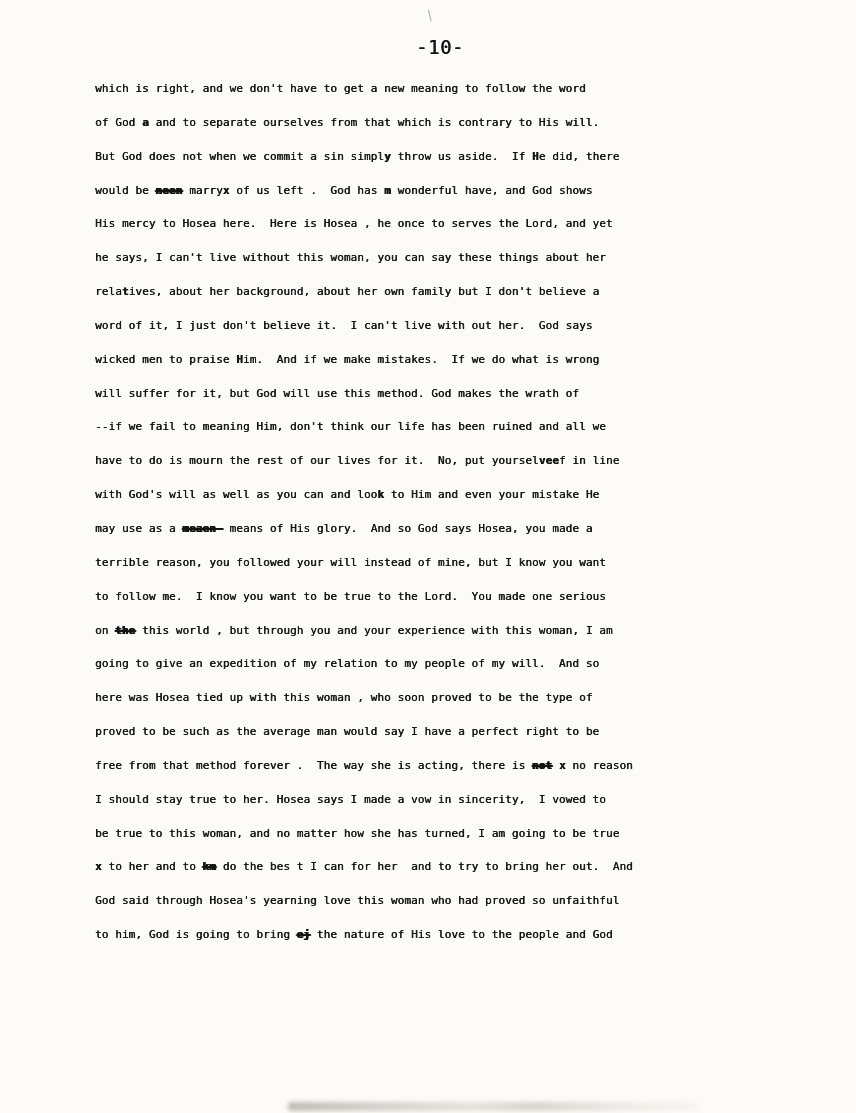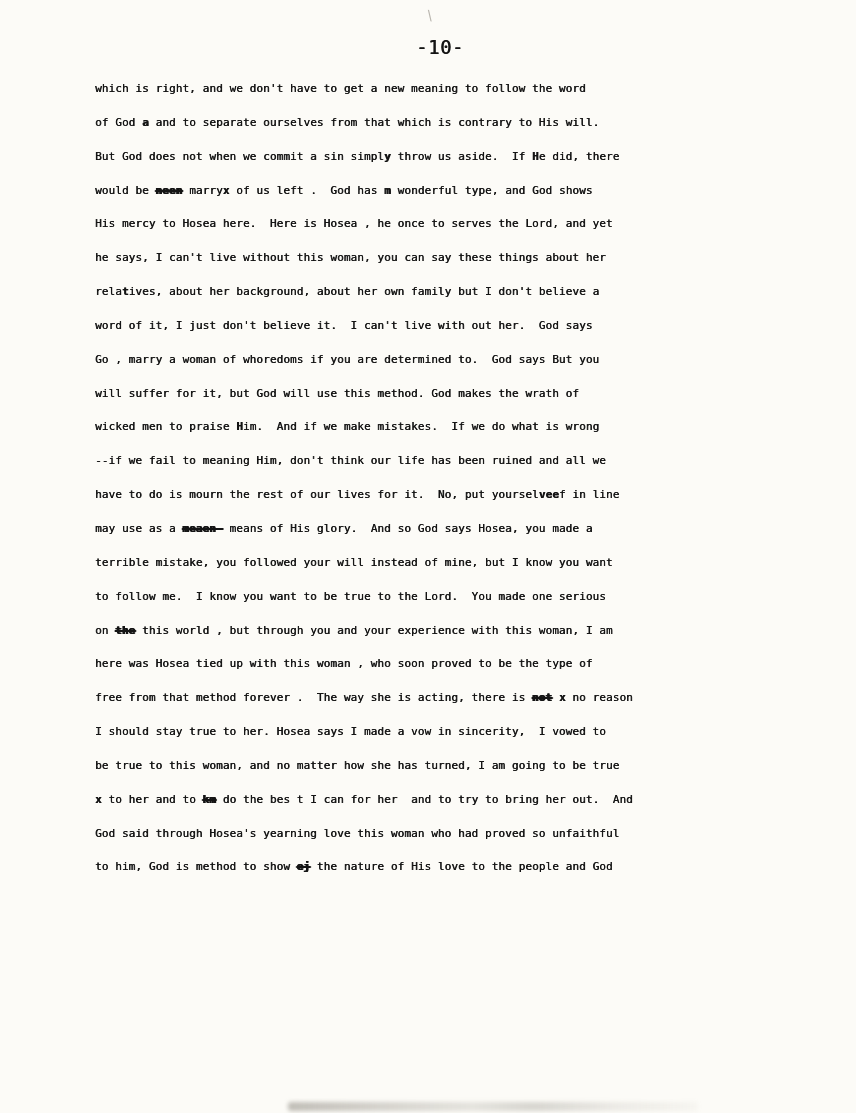--- a/index.html
+++ b/index.html
@@ -81,36 +81,38 @@
 </head>
 <body>
 
 <div class="page">
   <div class="artifact-top">\</div>
   <div class="page-number">-10-</div>
   <div class="doc-body">
       <div class="line"><span>which is right, and we don't have to get a new meaning to follow the word</span></div>
       <div class="line"><span>of God </span><span class="bd">a</span><span> and to separate ourselves from that which is contrary to His will.</span></div>
       <div class="line"><span>But God does not when we commit a sin simpl</span><span class="bd">y</span><span> throw us aside.  If </span><span class="bd">H</span><span>e did, there</span></div>
-      <div class="line"><span>would be </span><span class="ot">neen</span><span> marry</span><span class="bd">x</span><span> of us left .  God has </span><span class="bd">m</span><span> wonderful type, and God shows</span></div>
+      <div class="line"><span>would be </span><span class="ot">neen</span><span> marry</span><span class="bd">x</span><span> of us left .  God has </span><span class="bd">m</span><span> wonderful have, and God shows</span></div>
       <div class="line"><span>His mercy to Hosea here.  Here is Hosea , he once to serves the Lord, and yet</span></div>
       <div class="line"><span>he says, I can't live without this woman, you can say these things about her</span></div>
       <div class="line"><span>rela</span><span class="bd">t</span><span>ives, about her background, about her own family but I don't believe a</span></div>
       <div class="line"><span>word of it, I just don't believe it.  I can't live with out her.  God says</span></div>
-      <div class="line"><span>Go , marry a woman of whoredoms if you are determined to.  God says But you</span></div>
+      <div class="line"><span>wicked men to praise </span><span class="bd">H</span><span>im.  And if we make mistakes.  If we do what is wrong</span></div>
       <div class="line"><span>will suffer for it, but God will use this method. God makes the wrath of</span></div>
-      <div class="line"><span>wicked men to praise </span><span class="bd">H</span><span>im.  And if we make mistakes.  If we do what is wrong</span></div>
       <div class="line"><span>--if we fail to meaning Him, don't think our life has been ruined and all we</span></div>
       <div class="line"><span>have to do is mourn the rest of our lives for it.  No, put yoursel</span><span class="bd">vee</span><span>f in line</span></div>
+      <div class="line"><span>with God's will as well as you can and loo</span><span class="bd">k</span><span> to Him and even your mistake He</span></div>
       <div class="line"><span>may use as a </span><span class="ot">meaen-</span><span> means of His glory.  And so God says Hosea, you made a</span></div>
-      <div class="line"><span>terrible mistake, you followed your will instead of mine, but I know you want</span></div>
+      <div class="line"><span>terrible reason, you followed your will instead of mine, but I know you want</span></div>
       <div class="line"><span>to follow me.  I know you want to be true to the Lord.  You made one serious</span></div>
       <div class="line"><span>on </span><span class="ot">the</span><span> this world , but through you and your experience with this woman, I am</span></div>
+      <div class="line"><span>going to give an expedition of my relation to my people of my will.  And so</span></div>
       <div class="line"><span>here was Hosea tied up with this woman , who soon proved to be the type of</span></div>
+      <div class="line"><span>proved to be such as the average man would say I have a perfect right to be</span></div>
       <div class="line"><span>free from that method forever .  The way she is acting, there is </span><span class="ot">not</span><span> </span><span class="bd">x</span><span> no reason</span></div>
       <div class="line"><span>I should stay true to her. Hosea says I made a vow in sincerity,  I vowed to</span></div>
       <div class="line"><span>be true to this woman, and no matter how she has turned, I am going to be true</span></div>
       <div class="line"><span class="bd">x</span><span> to her and to </span><span class="ot">km</span><span> do the bes t I can for her  and to try to bring her out.  And</span></div>
       <div class="line"><span>God said through Hosea's yearning love this woman who had proved so unfaithful</span></div>
-      <div class="line"><span>to him, God is method to show </span><span class="ot">ej</span><span> the nature of His love to the people and God</span></div>
+      <div class="line"><span>to him, God is going to bring </span><span class="ot">ej</span><span> the nature of His love to the people and God</span></div>
     </div>
   <div class="artifact-bottom"></div>
 </div>
 
 </body></html>

